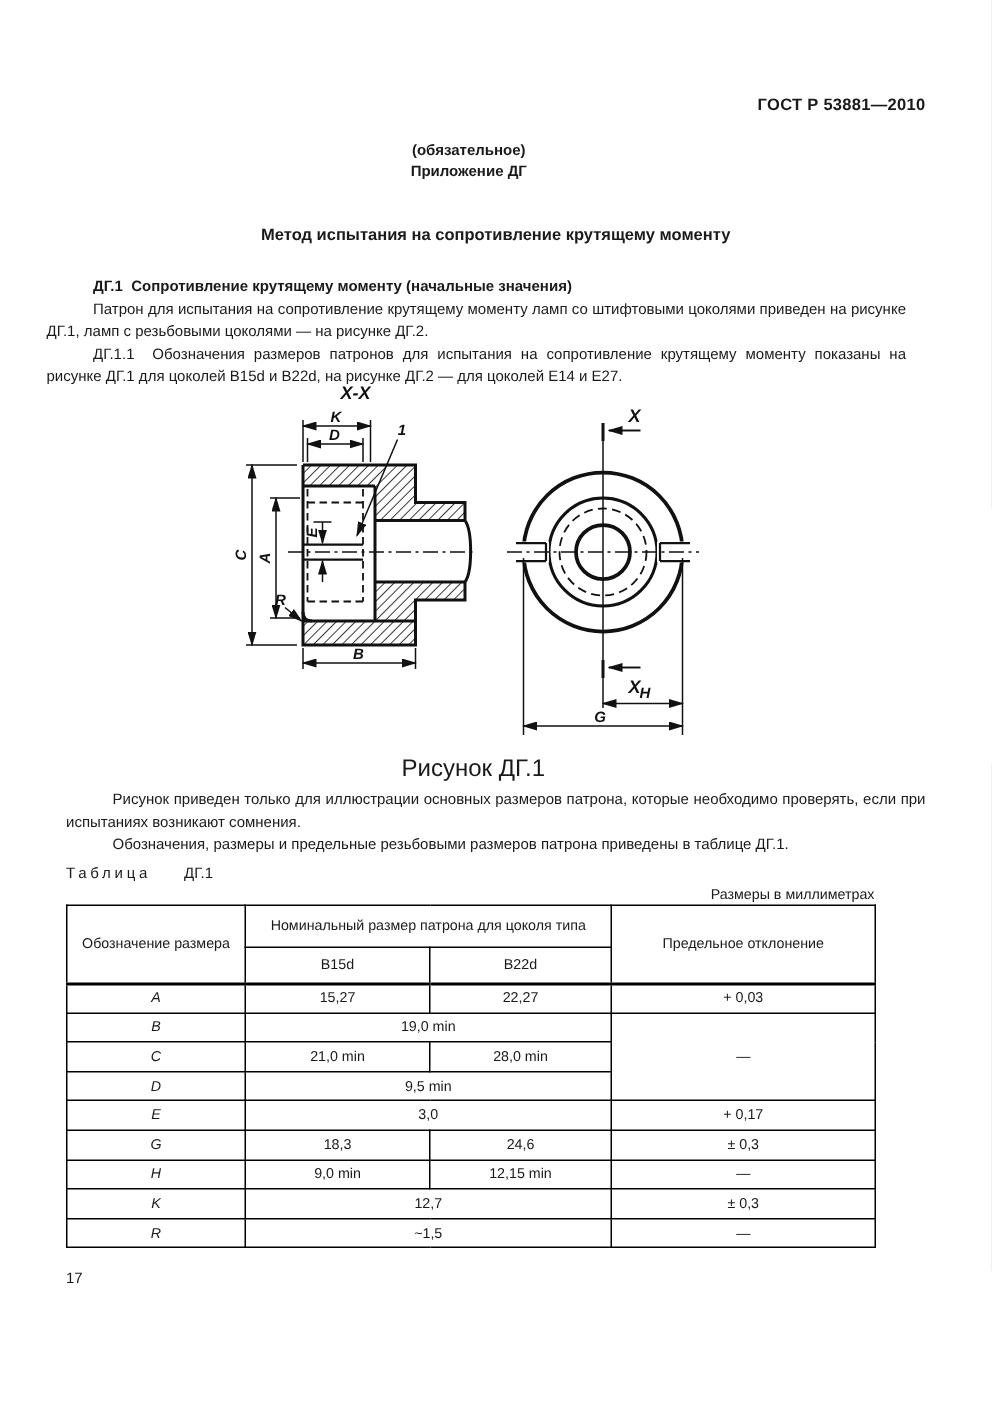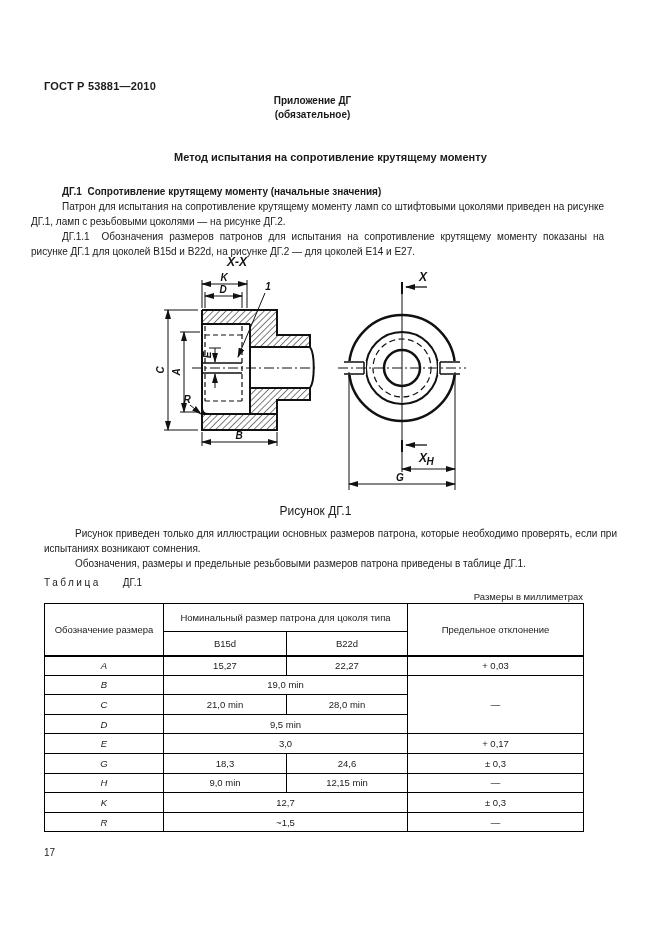--- a/index.html
+++ b/index.html
@@ -2,28 +2,28 @@
 <html><head>
 <meta charset="utf-8">
 <style>
   html,body{margin:0;padding:0;background:#e8e8e8;}
   #page{
     position:relative;width:661px;height:936px;background:#ffffff;
     font-family:"Liberation Sans",sans-serif;color:#1a1a1a;overflow:hidden;
     margin:0 auto;
   }
   .abs{position:absolute;}
-  .gost-code{top:80px;left:44px;width:573px;font-size:11px;font-weight:bold;letter-spacing:.2px;}
+  .gost-code{top:64px;left:44px;width:573px;text-align:right;font-size:11px;font-weight:bold;letter-spacing:.2px;}
   .appendix{top:94px;left:44px;width:573px;text-align:center;padding-right:36px;box-sizing:border-box;
             font-size:10px;font-weight:bold;line-height:14px;}
   .doc-title{top:151px;left:44px;width:573px;text-align:center;font-size:11px;font-weight:bold;}
   .content{top:184px;left:31px;width:573px;font-size:10px;line-height:15px;}
   .content .h{font-weight:bold;text-indent:31px;margin:0;}
   .content p{margin:0;text-indent:31px;text-align:justify;}
-  .fig-caption{top:504px;left:44px;width:573px;text-align:center;padding-right:30px;box-sizing:border-box;font-size:12px;}
+  .fig-caption{top:504px;left:44px;width:573px;text-align:center;padding-right:30px;box-sizing:border-box;font-size:16px;}
   .notes{top:526px;left:44px;width:573px;font-size:10px;line-height:15px;}
   .notes p{margin:0;text-indent:31px;text-align:justify;}
   .table-label{top:577px;left:44px;font-size:10px;}
   .table-label .w{letter-spacing:2.5px;margin-right:22px;}
   .units-note{top:591px;left:44px;width:539px;text-align:right;font-size:9.5px;}
   .dim-table{top:603px;left:44px;width:539px;border-collapse:collapse;font-size:9.5px;table-layout:fixed;}
   .dim-table td{border:1px solid #000;text-align:center;vertical-align:middle;padding:1px 4px;}
   .dim-table{border:1.5px solid #000;}
   .dim-table thead tr.r1{height:28px;}
   .dim-table thead tr.r2{height:24px;}
@@ -36,22 +36,22 @@
   .lbl-big{font-size:12px;font-weight:bold;font-style:italic;fill:#111;}
 </style>
 </head>
 <body>
 
 <div id="page">
 
   <div class="abs gost-code">ГОСТ Р 53881—2010</div>
 
   <div class="abs appendix">
+    <div>(обязательное)</div>
     <div>Приложение ДГ</div>
-    <div>(обязательное)</div>
   </div>
 
   <div class="abs doc-title">Метод испытания на сопротивление крутящему моменту</div>
 
   <div class="abs content">
     <div class="h">ДГ.1&nbsp; Сопротивление крутящему моменту (начальные значения)</div>
     <p>Патрон для испытания на сопротивление крутящему моменту ламп со штифтовыми цоколями приведен на рисунке ДГ.1, ламп с резьбовыми цоколями — на рисунке ДГ.2.</p>
     <p>ДГ.1.1&nbsp; Обозначения размеров патронов для испытания на сопротивление крутящему моменту показаны на рисунке ДГ.1 для цоколей B15d и B22d, на рисунке ДГ.2 — для цоколей E14 и E27.</p>
   </div>
 

